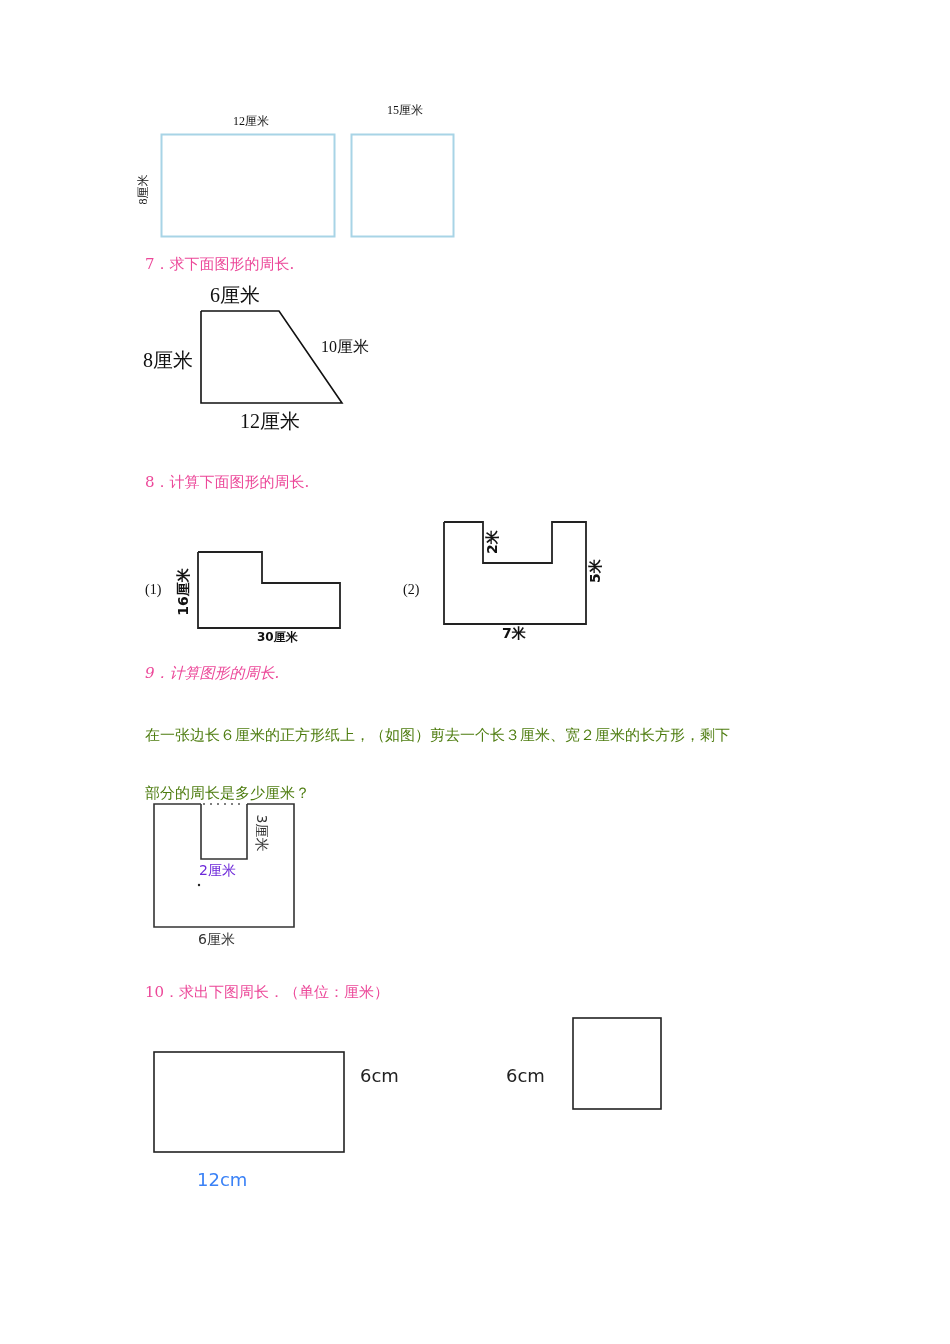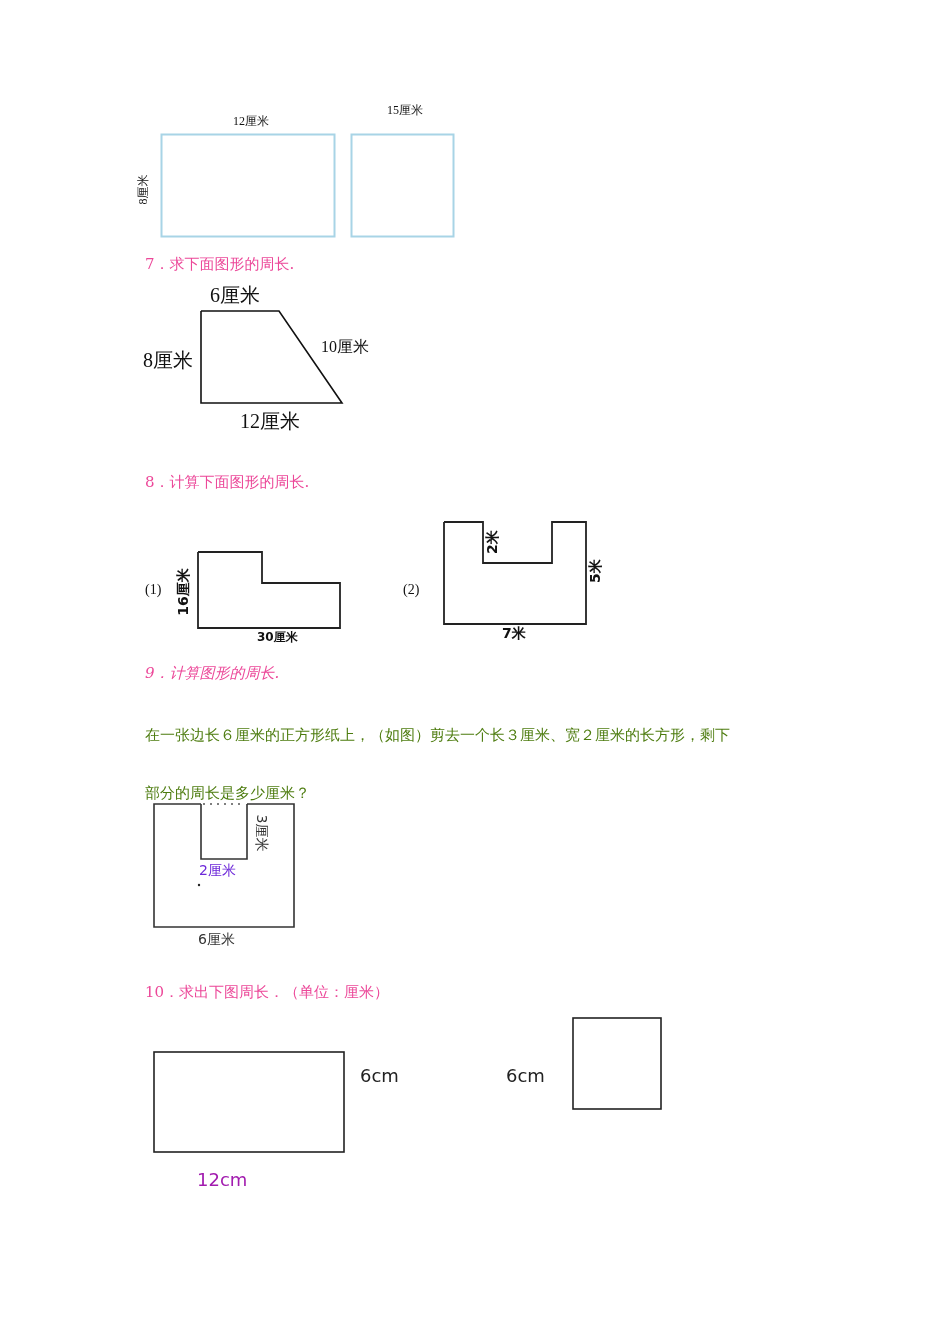--- a/index.html
+++ b/index.html
@@ -70,15 +70,15 @@
   <div class="abs lbl-sans" style="left:198px; top:931px; font-size:14px; color:#333;">6厘米</div>
 </div>
 
 <div>
   <div class="abs q-title" style="left:145px; top:983px;text-align:right;">10．求出下图周长．（单位：厘米）</div>
   <svg width="950" height="1220" style="left:0; top:0;">
     <rect x="154" y="1052" width="190" height="100" fill="none" stroke="#222" stroke-width="1.6"></rect>
     <rect x="573" y="1018" width="88" height="91" fill="none" stroke="#222" stroke-width="1.6"></rect>
   </svg>
   <div class="abs lbl-sans" style="left:360px; top:1065px; font-size:18px; color:#222;">6cm</div>
-  <div class="abs lbl-sans" style="left:197px; top:1169px; font-size:18px; color:#a21caf;">12cm</div>
+  <div class="abs lbl-sans" style="left:197px; top:1169px; font-size:18px; color:#3b82f6;">12cm</div>
   <div class="abs lbl-sans" style="left:506px; top:1065px; font-size:18px; color:#222;">6cm</div>
 </div>
 
 </body></html>

